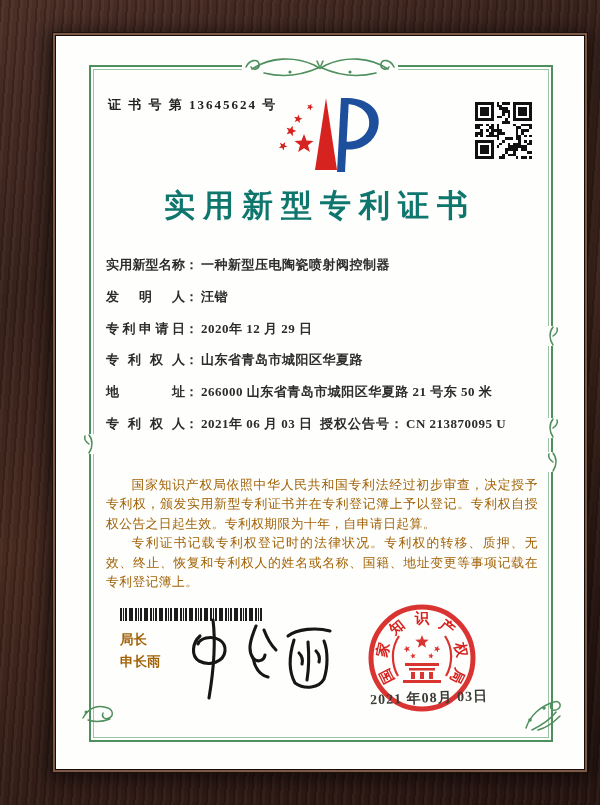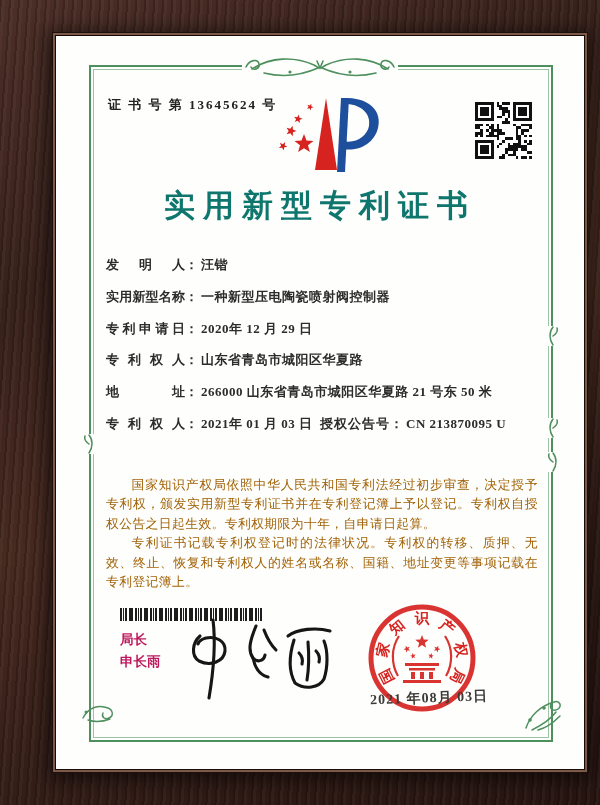--- a/index.html
+++ b/index.html
@@ -27,21 +27,21 @@
   .row.double{display:flex;}
   .row .grp1{width:214px;}
   .paras{position:absolute;left:50px;right:46px;top:440px;font-size:12.8px;line-height:19.4px;
     color:#a16207;text-align:justify;letter-spacing:.4px;}
   .paras p{margin:0;text-indent:2em;}
   .barcode{position:absolute;left:64px;top:572px;width:142px;height:13px;
     background:
       repeating-linear-gradient(90deg,#1d1d1d 0 2px,transparent 2px 5px),
       repeating-linear-gradient(90deg,#1d1d1d 0 1px,transparent 1px 3px);}
   .signer{position:absolute;left:64px;top:593px;font-family:"Liberation Sans","DejaVu Sans",sans-serif;
-    font-size:13.5px;font-weight:700;color:#be185d;line-height:22px;}
+    font-size:13.5px;font-weight:700;color:#a16207;line-height:22px;}
   .signature{position:absolute;left:112px;top:574px;}
   .seal{position:absolute;left:310px;top:566px;width:112px;height:112px;}
   .sealdate{position:absolute;left:314px;top:652px;width:186px;font-size:14px;font-weight:700;
     color:#3b3a35;letter-spacing:1px;transform:rotate(-2deg);z-index:5;}
   svg text.sealch{font-family:"Liberation Serif","DejaVu Serif",serif;font-weight:700;fill:#d6231f;font-size:14.5px;}
 </style>
 </head>
 <body>
 
 <div class="frame"></div>
@@ -262,37 +262,37 @@
           <rect x="18" y="20" width="1" height="1"></rect>
           <rect x="20" y="20" width="1" height="1"></rect>
         </g>
     </svg>
   </div>
 
   <div class="title">实用新型专利证书</div>
 
   <div class="fields">
     <div class="row">
+      <span class="lab">实用新型名称</span><span>：</span><span class="val">一种新型压电陶瓷喷射阀控制器</span>
+    </div>
+    <div class="row">
       <span class="lab">发明人</span><span>：</span><span class="val">汪锴</span>
-    </div>
-    <div class="row">
-      <span class="lab">实用新型名称</span><span>：</span><span class="val">一种新型压电陶瓷喷射阀控制器</span>
     </div>
     <div class="row">
       <span class="lab">专利申请日</span><span>：</span><span class="val">2020年 12 月 29 日</span>
     </div>
     <div class="row">
       <span class="lab">专利权人</span><span>：</span><span class="val">山东省青岛市城阳区华夏路</span>
     </div>
     <div class="row">
       <span class="lab">地址</span><span>：</span><span class="val">266000 山东省青岛市城阳区华夏路 21 号东 50 米</span>
     </div>
     <div class="row double">
       <span class="grp1">
-        <span class="lab">专利权人</span><span>：</span><span class="val">2021年 01 月 03 日</span>
+        <span class="lab">专利权人</span><span>：</span><span class="val">2021年 06 月 03 日</span>
       </span>
       <span>
         <span style="letter-spacing:1px;">授权公告号</span><span>：</span><span class="val">CN 213870095 U</span>
       </span>
     </div>
   </div>
 
   <div class="paras">
     <p>国家知识产权局依照中华人民共和国专利法经过初步审查，决定授予专利权，颁发实用新型专利证书并在专利登记簿上予以登记。专利权自授权公告之日起生效。专利权期限为十年，自申请日起算。</p>
     <p>专利证书记载专利权登记时的法律状况。专利权的转移、质押、无效、终止、恢复和专利权人的姓名或名称、国籍、地址变更等事项记载在专利登记簿上。</p>

